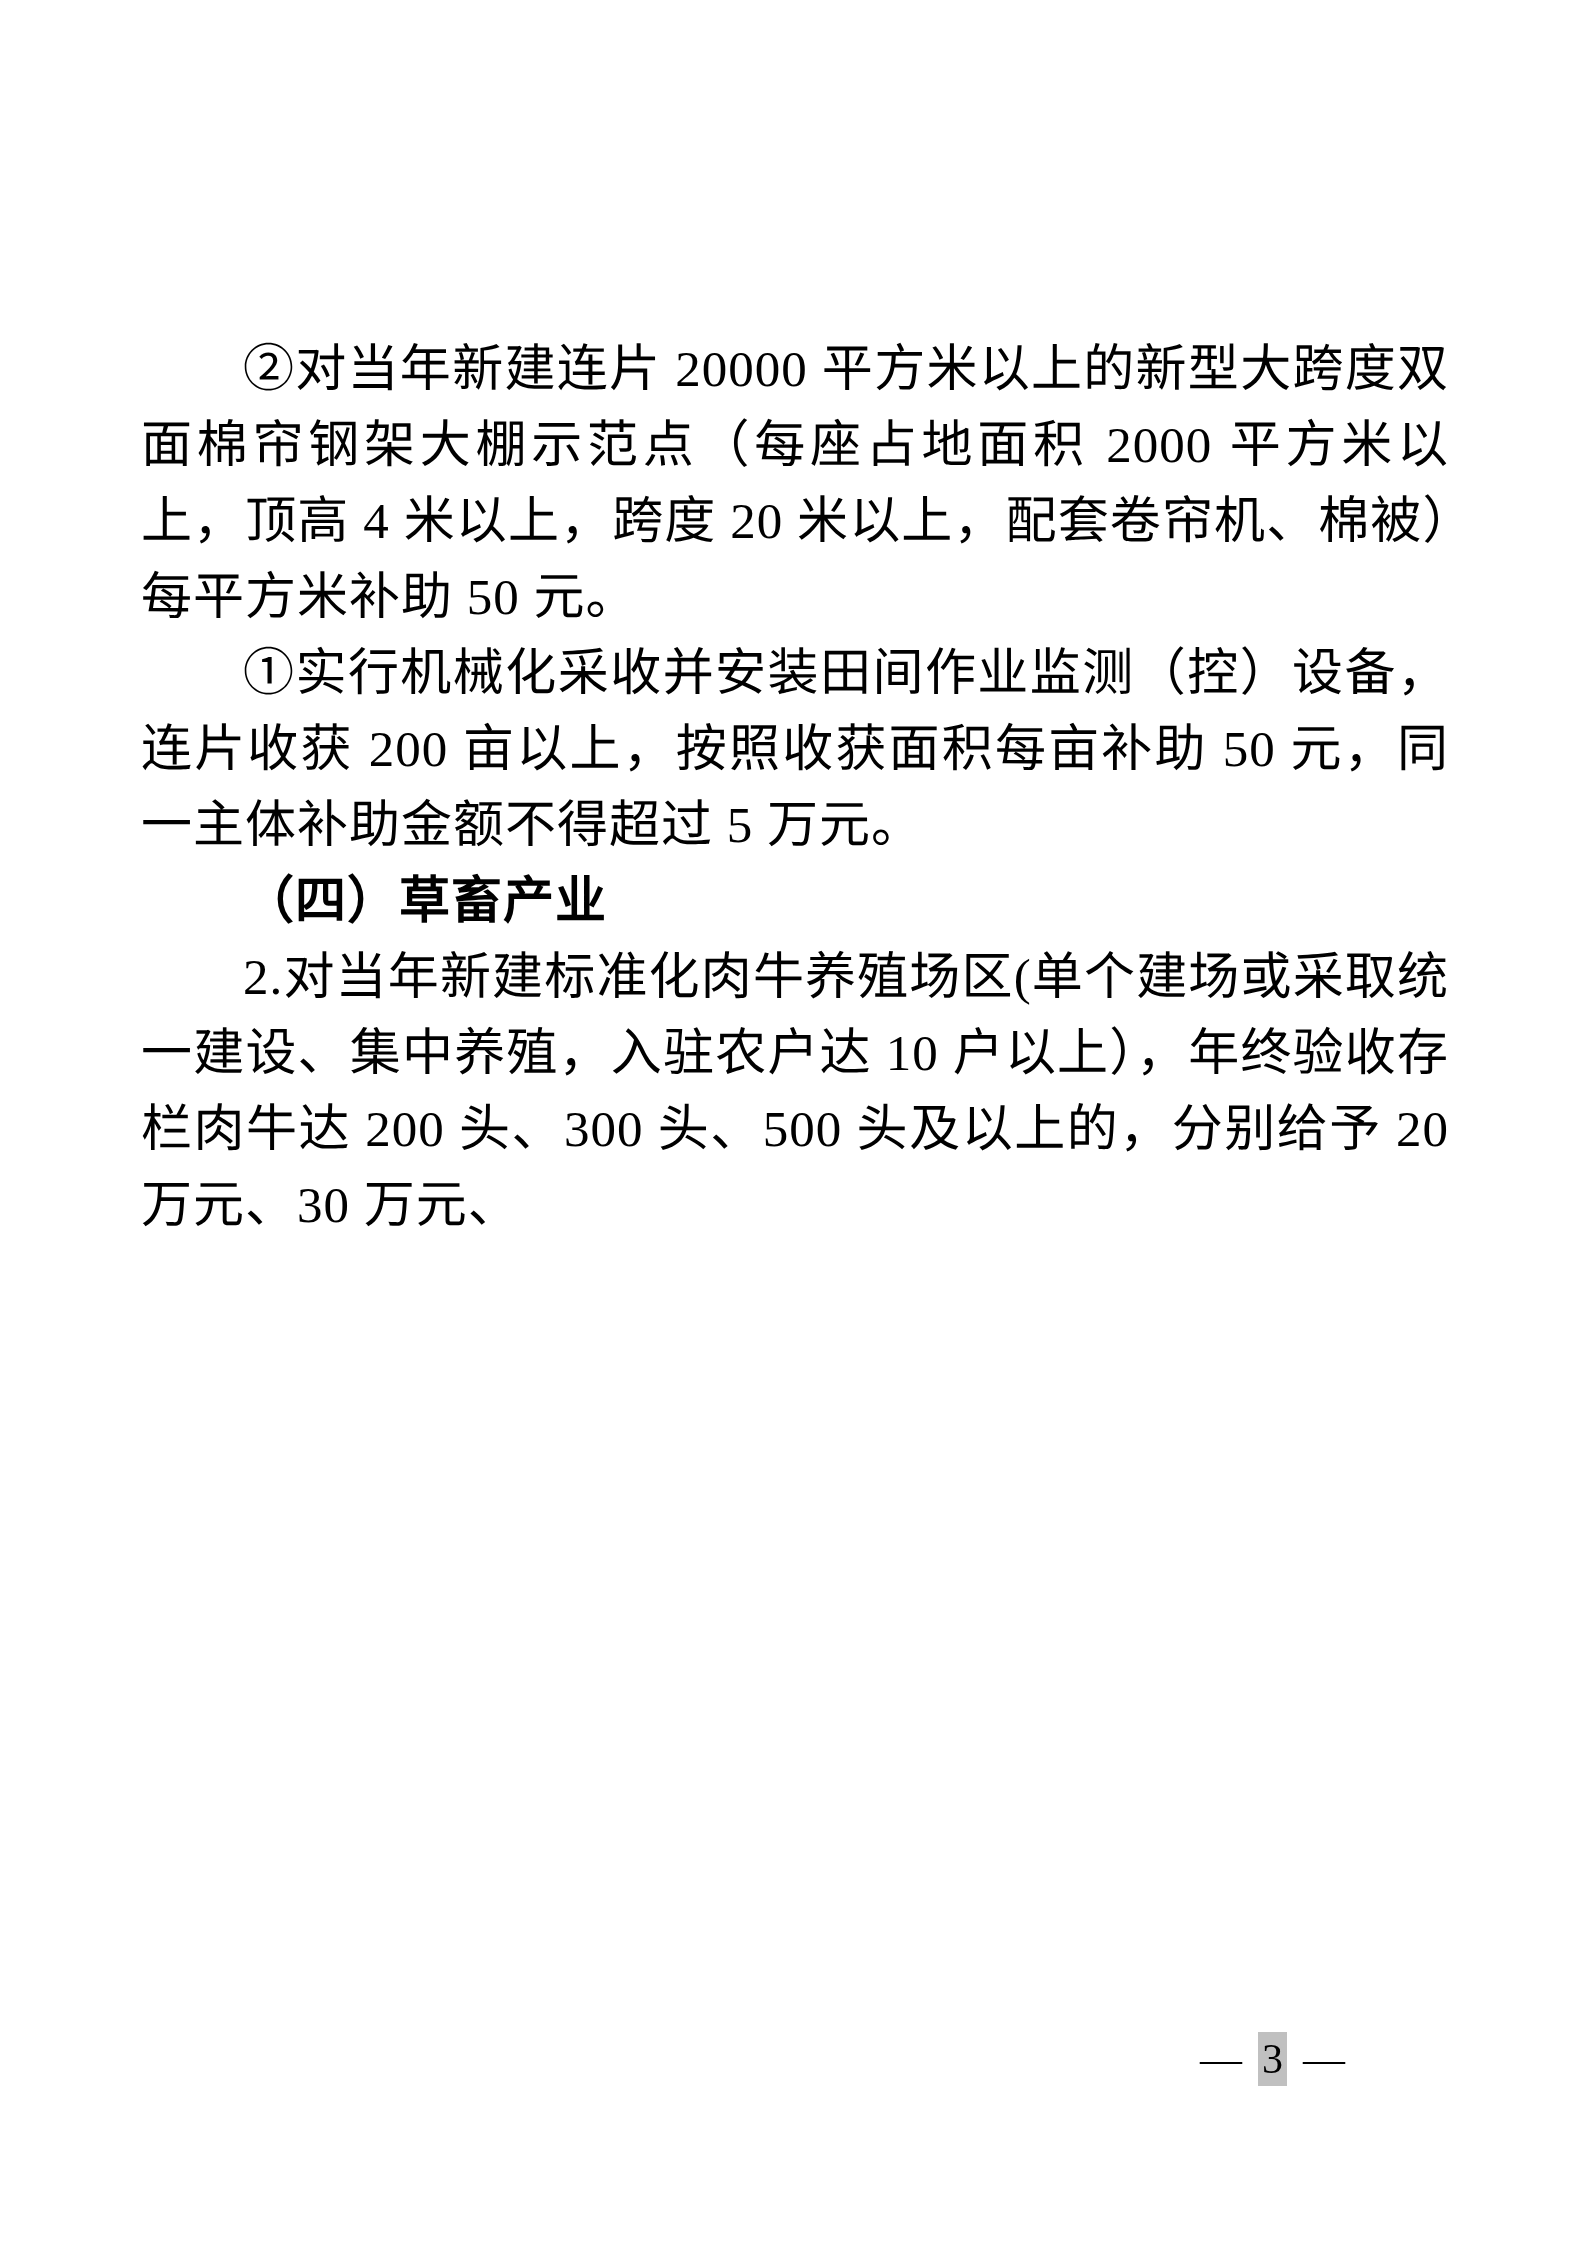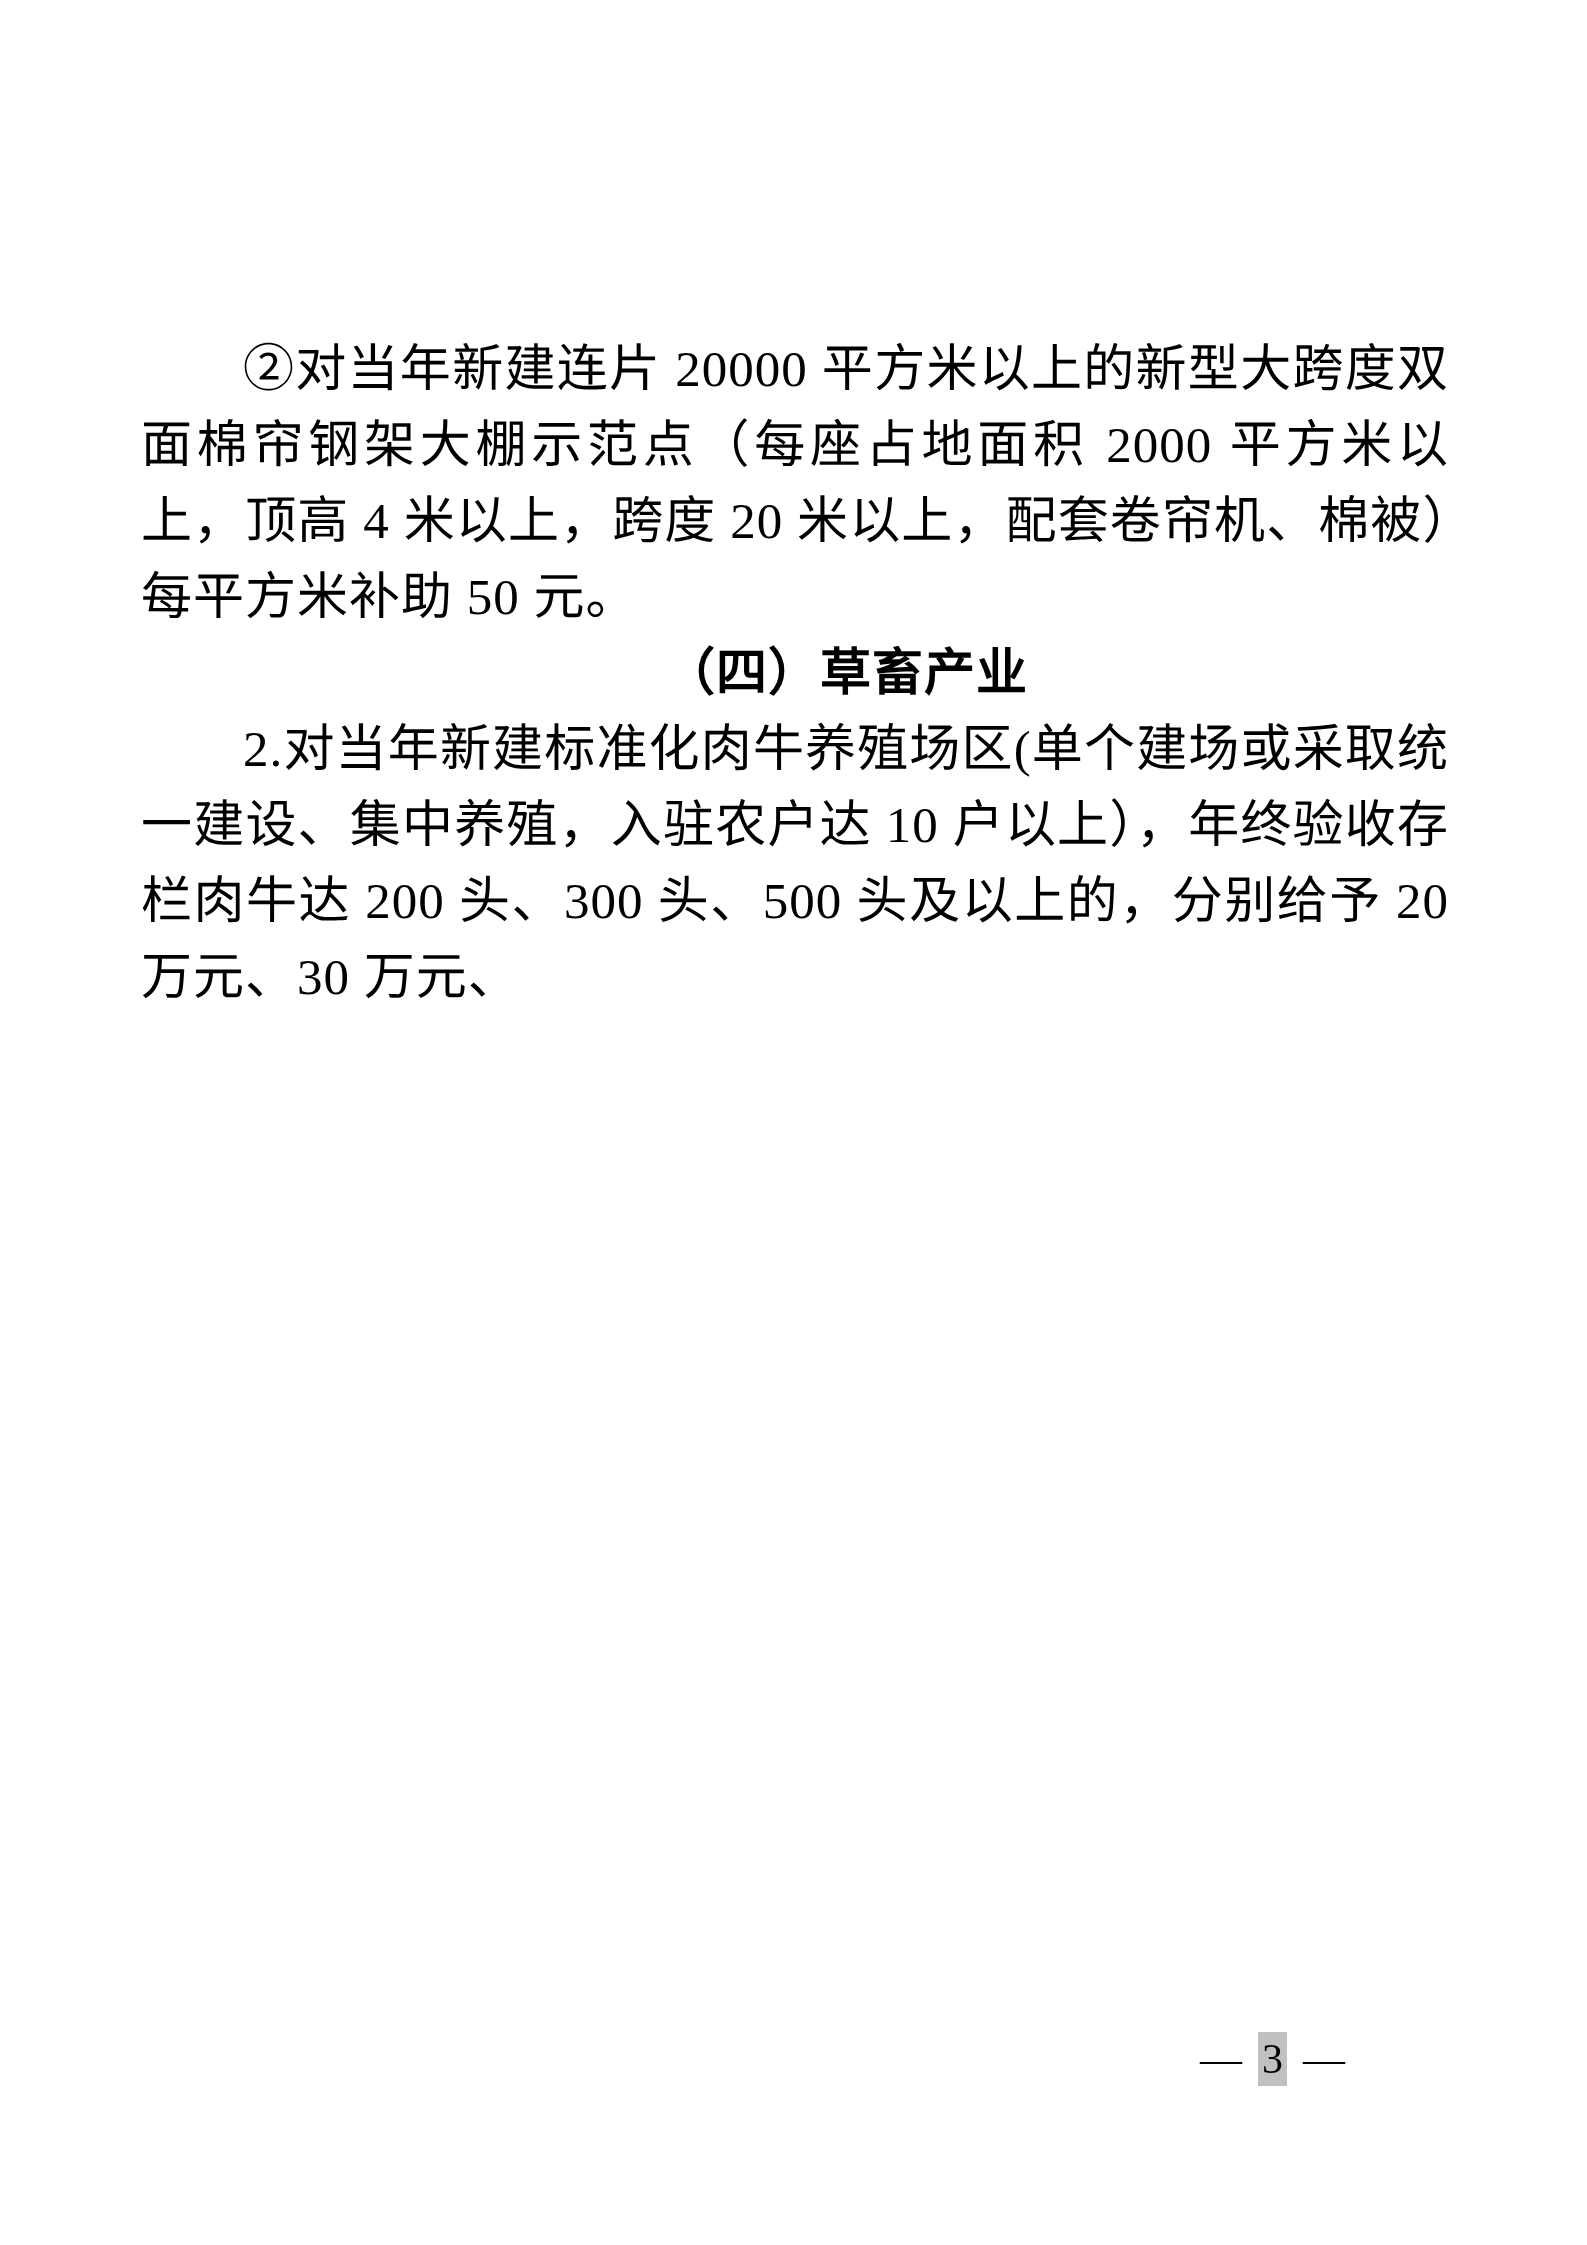--- a/index.html
+++ b/index.html
@@ -27,21 +27,21 @@
     margin: 0;
     font-size: 51px;
     line-height: 76px;
     text-align: justify;
     text-indent: 2em;
     letter-spacing: 1px;
     word-break: break-all;
   }
   .content p.heading-kai {
     font-weight: bold;
-    text-align: center;
+    text-align: left;
   }
   .content p.heading-num {
     text-align: left;
   }
   .footer {
     position: absolute;
     top: 1988px;
     left: 1198px;
     display: flex;
     align-items: center;
@@ -59,20 +59,21 @@
     font-size: 42px;
   }
 </style>
 </head>
 <body>
 
 <div class="page">
 
   <div class="content">
       <p class="body">②对当年新建连片 20000 平方米以上的新型大跨度双面棉帘钢架大棚示范点（每座占地面积 2000 平方米以上，顶高 4 米以上，跨度 20 米以上，配套卷帘机、棉被）每平方米补助 50 元。</p>
+      <p class="body">①实行机械化采收并安装田间作业监测（控）设备，连片收获 200 亩以上，按照收获面积每亩补助 50 元，同一主体补助金额不得超过 5 万元。</p>
       <p class="heading-kai">（四）草畜产业</p>
       <p class="body">2.对当年新建标准化肉牛养殖场区(单个建场或采取统一建设、集中养殖，入驻农户达 10 户以上），年终验收存栏肉牛达 200 头、300 头、500 头及以上的，分别给予 20 万元、30 万元、</p>
     </div>
 
   <div class="footer">
     <span class="dash">—</span>
     <span class="pagenum" style="background: rgb(192, 192, 192);">3</span>
     <span class="dash">—</span>
   </div>
 

